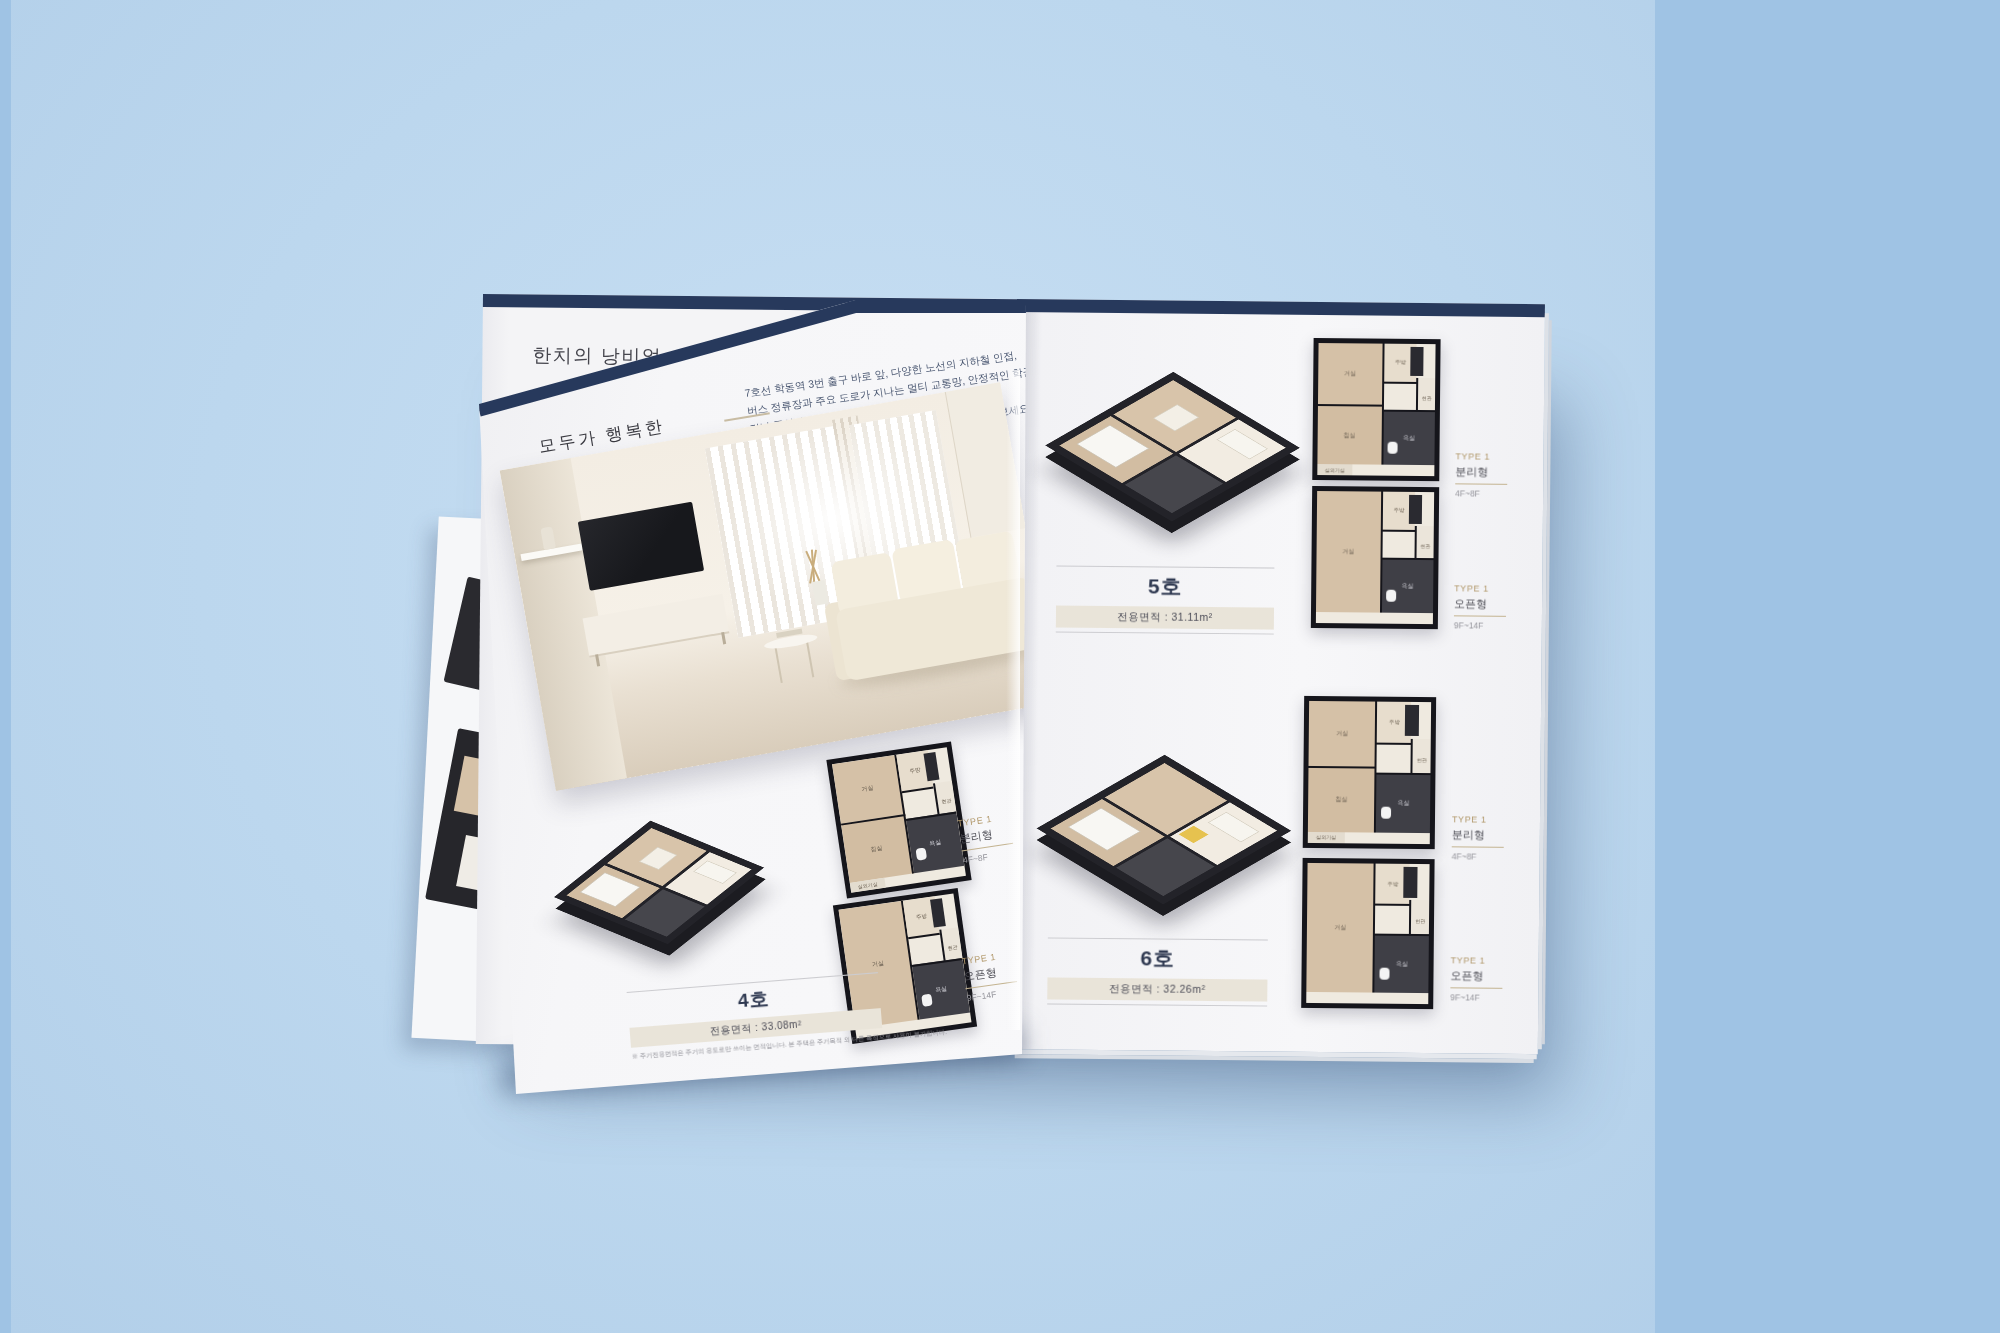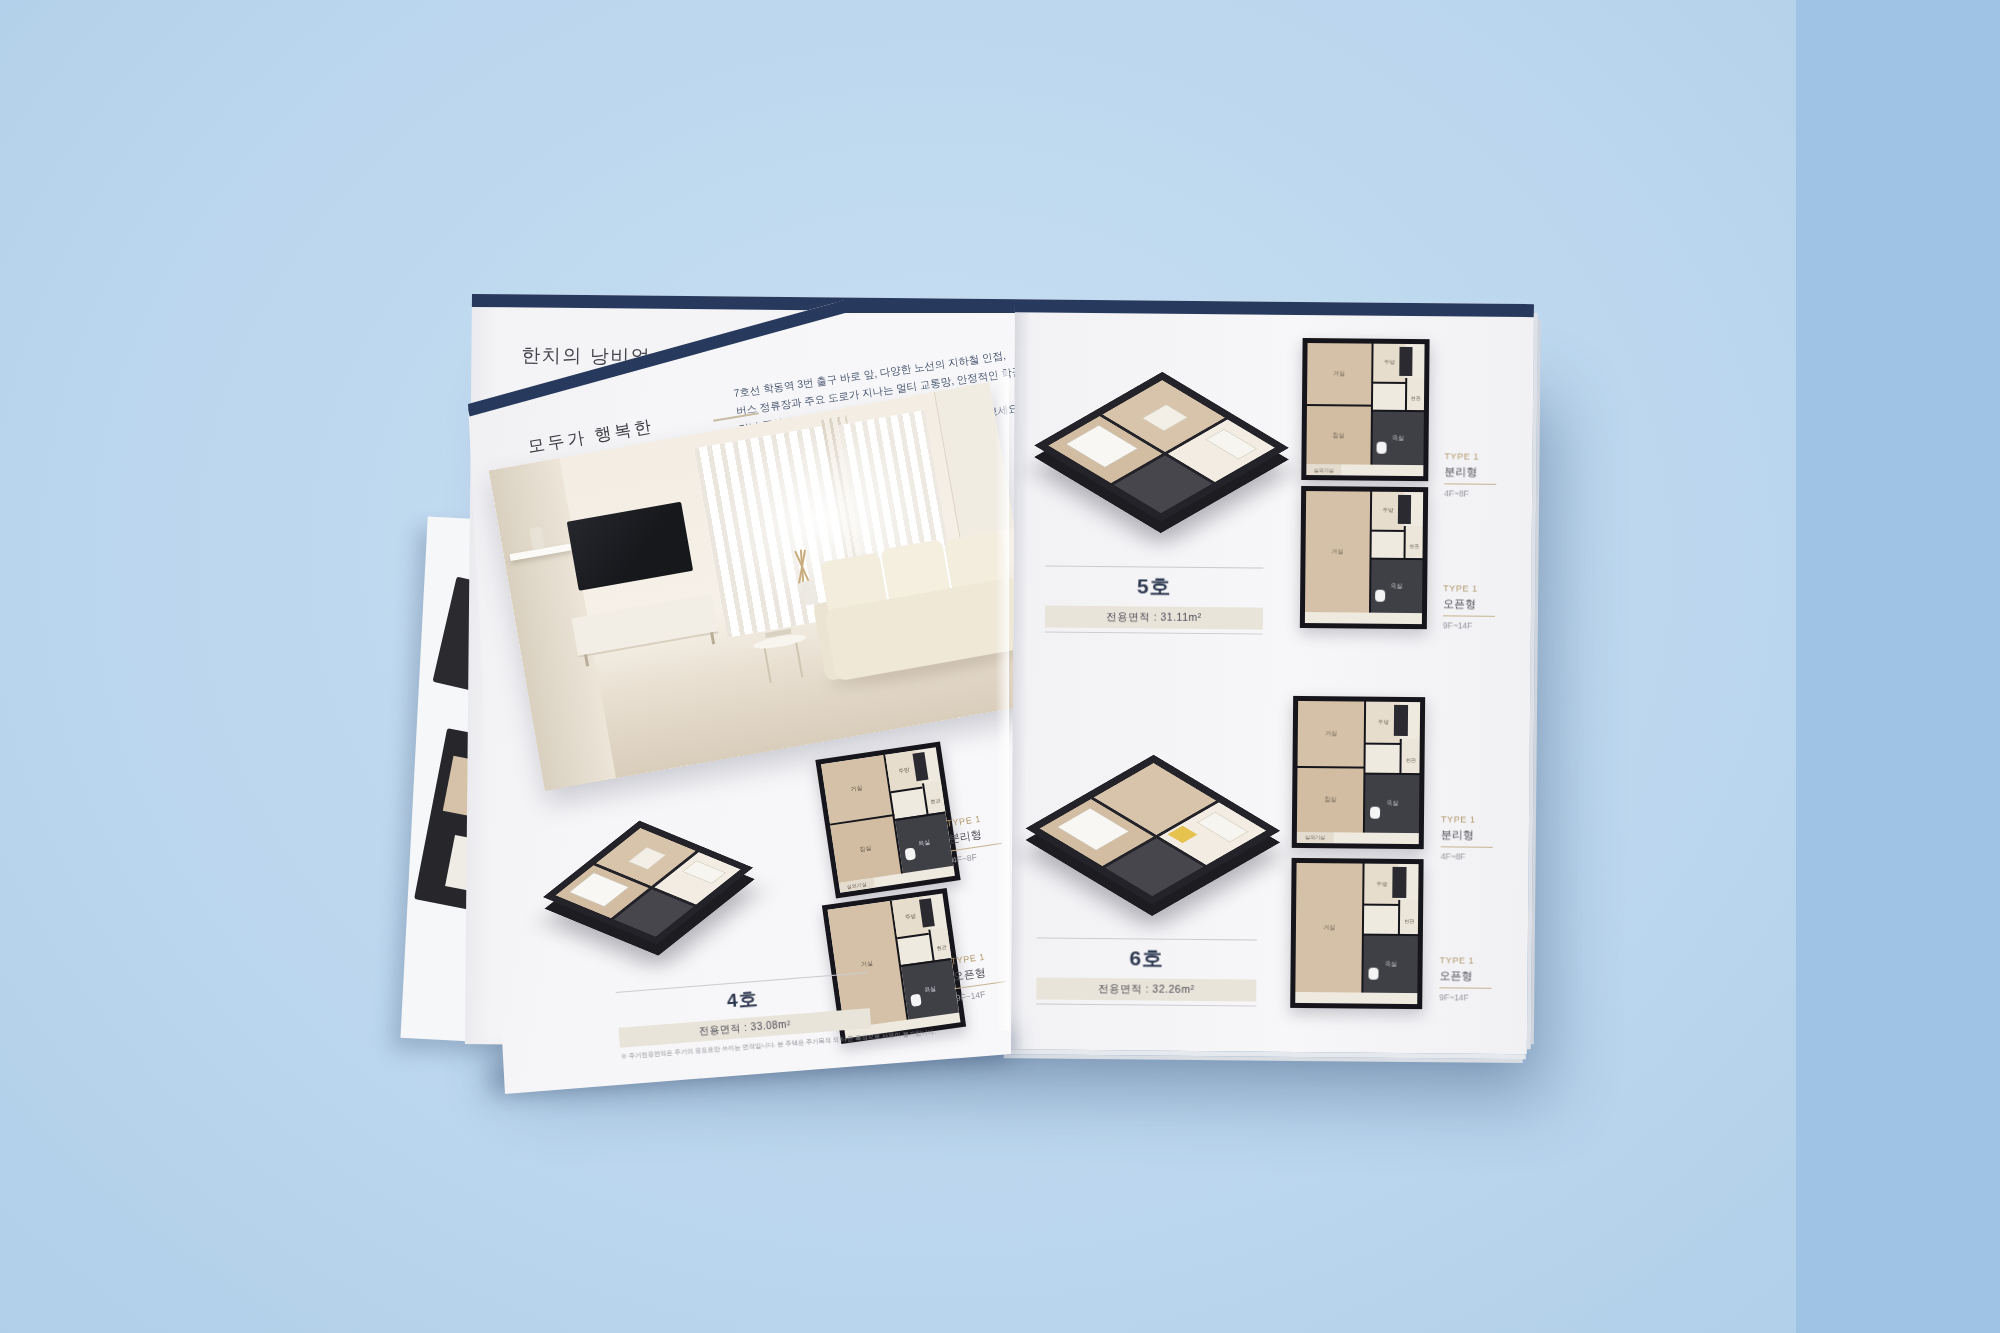--- a/index.html
+++ b/index.html
@@ -1,18 +1,18 @@
 <!DOCTYPE html>
 <html><head>
 <meta charset="utf-8">
 <style>
   html,body{margin:0;padding:0;background:#9fc3e4;}
-  .scene{position:relative;width:1796px;height:1333px;overflow:hidden;
+  .scene{position:relative;width:1644px;height:1333px;overflow:hidden;
     background:radial-gradient(ellipse at 52% 42%, #c8dff3 0%, #bcd7ee 55%, #b2cfe9 100%);
-    font-family:"Liberation Sans", sans-serif; -webkit-font-smoothing:antialiased;}
+    font-family:"Liberation Sans", sans-serif;margin-left:11px; -webkit-font-smoothing:antialiased;}
   .abs{position:absolute;}
 
   
   .main-shadow{left:505px;top:365px;width:1005px;height:672px;transform:rotate(.6deg);
     box-shadow:28px 42px 70px 12px rgba(56,82,118,.42), 0 12px 34px rgba(56,82,118,.28);}
   .undersheet{left:414px;top:520px;width:152px;height:522px;background:#f6f7f9;transform:rotate(3deg);
     box-shadow:-8px 12px 20px rgba(60,80,110,.28);overflow:hidden;}
   .frag1{left:22px;top:66px;width:96px;height:108px;background:#2a2a2f;transform:rotate(10deg);border-radius:3px;}
   .frag2{left:18px;top:216px;width:92px;height:174px;background:#26262b;transform:rotate(8deg);border-radius:3px;}
   .frag3{left:34px;top:242px;width:64px;height:56px;background:#d6c2a8;transform:rotate(8deg);}

